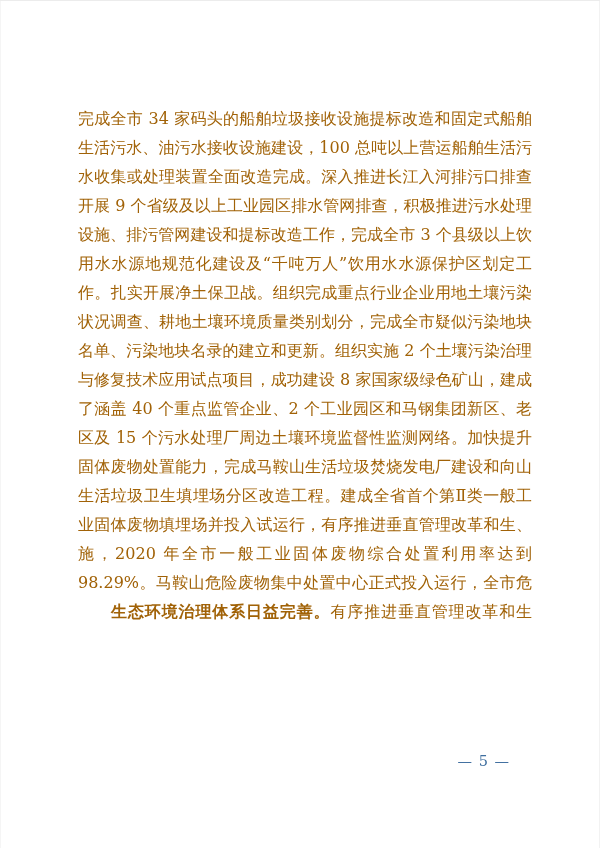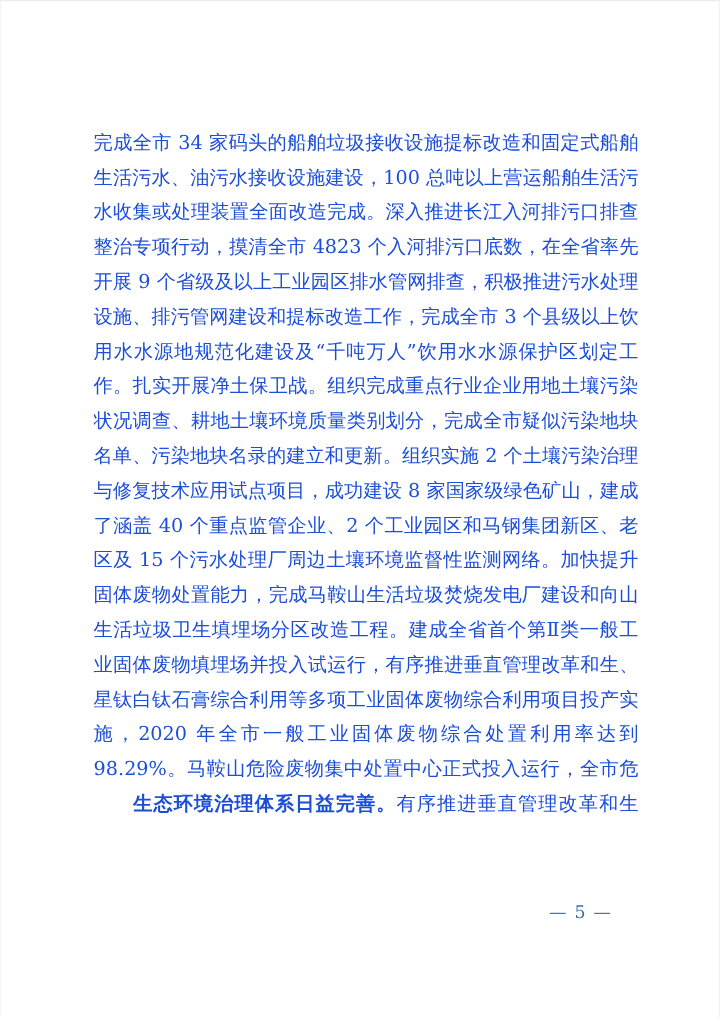--- a/index.html
+++ b/index.html
@@ -19,21 +19,21 @@
   .body-text {
     position: absolute;
     left: 78px;
     top: 104px;
     width: 454px;
   }
   .line {
     height: 29px;
     line-height: 29px;
     font-size: 16px;
-    color: #1d4ed8;
+    color: #a16207;
     text-align: justify;
     text-align-last: justify;
     text-justify: inter-character;
     overflow: hidden;
     white-space: normal;
   }
   .para-last {
     text-align-last: left;
   }
   .indent {
@@ -55,32 +55,30 @@
   }
 </style>
 </head>
 <body>
 
 <div class="page">
   <div class="body-text">
     <div class="line">完成全市 34 家码头的船舶垃圾接收设施提标改造和固定式船舶</div>
     <div class="line">生活污水、油污水接收设施建设，100 总吨以上营运船舶生活污</div>
     <div class="line">水收集或处理装置全面改造完成。深入推进长江入河排污口排查</div>
-    <div class="line">整治专项行动，摸清全市 4823 个入河排污口底数，在全省率先</div>
     <div class="line">开展 9 个省级及以上工业园区排水管网排查，积极推进污水处理</div>
     <div class="line">设施、排污管网建设和提标改造工作，完成全市 3 个县级以上饮</div>
     <div class="line">用水水源地规范化建设及“千吨万人”饮用水水源保护区划定工</div>
     <div class="line">作。扎实开展净土保卫战。组织完成重点行业企业用地土壤污染</div>
     <div class="line">状况调查、耕地土壤环境质量类别划分，完成全市疑似污染地块</div>
     <div class="line">名单、污染地块名录的建立和更新。组织实施 2 个土壤污染治理</div>
     <div class="line">与修复技术应用试点项目，成功建设 8 家国家级绿色矿山，建成</div>
     <div class="line">了涵盖 40 个重点监管企业、2 个工业园区和马钢集团新区、老</div>
     <div class="line">区及 15 个污水处理厂周边土壤环境监督性监测网络。加快提升</div>
     <div class="line">固体废物处置能力，完成马鞍山生活垃圾焚烧发电厂建设和向山</div>
     <div class="line">生活垃圾卫生填埋场分区改造工程。建成全省首个第Ⅱ类一般工</div>
     <div class="line">业固体废物填埋场并投入试运行，有序推进垂直管理改革和生、金</div>
-    <div class="line">星钛白钛石膏综合利用等多项工业固体废物综合利用项目投产实</div>
     <div class="line">施，2020 年全市一般工业固体废物综合处置利用率达到</div>
     <div class="line">98.29%。马鞍山危险废物集中处置中心正式投入运行，全市危</div>
     <div class="line indent"><span class="lead">生态环境治理体系日益完善。</span><span>有序推进垂直管理改革和生</span></div>
   </div>
   <div class="page-number">— 5 —</div>
 </div>
 
 </body></html>

